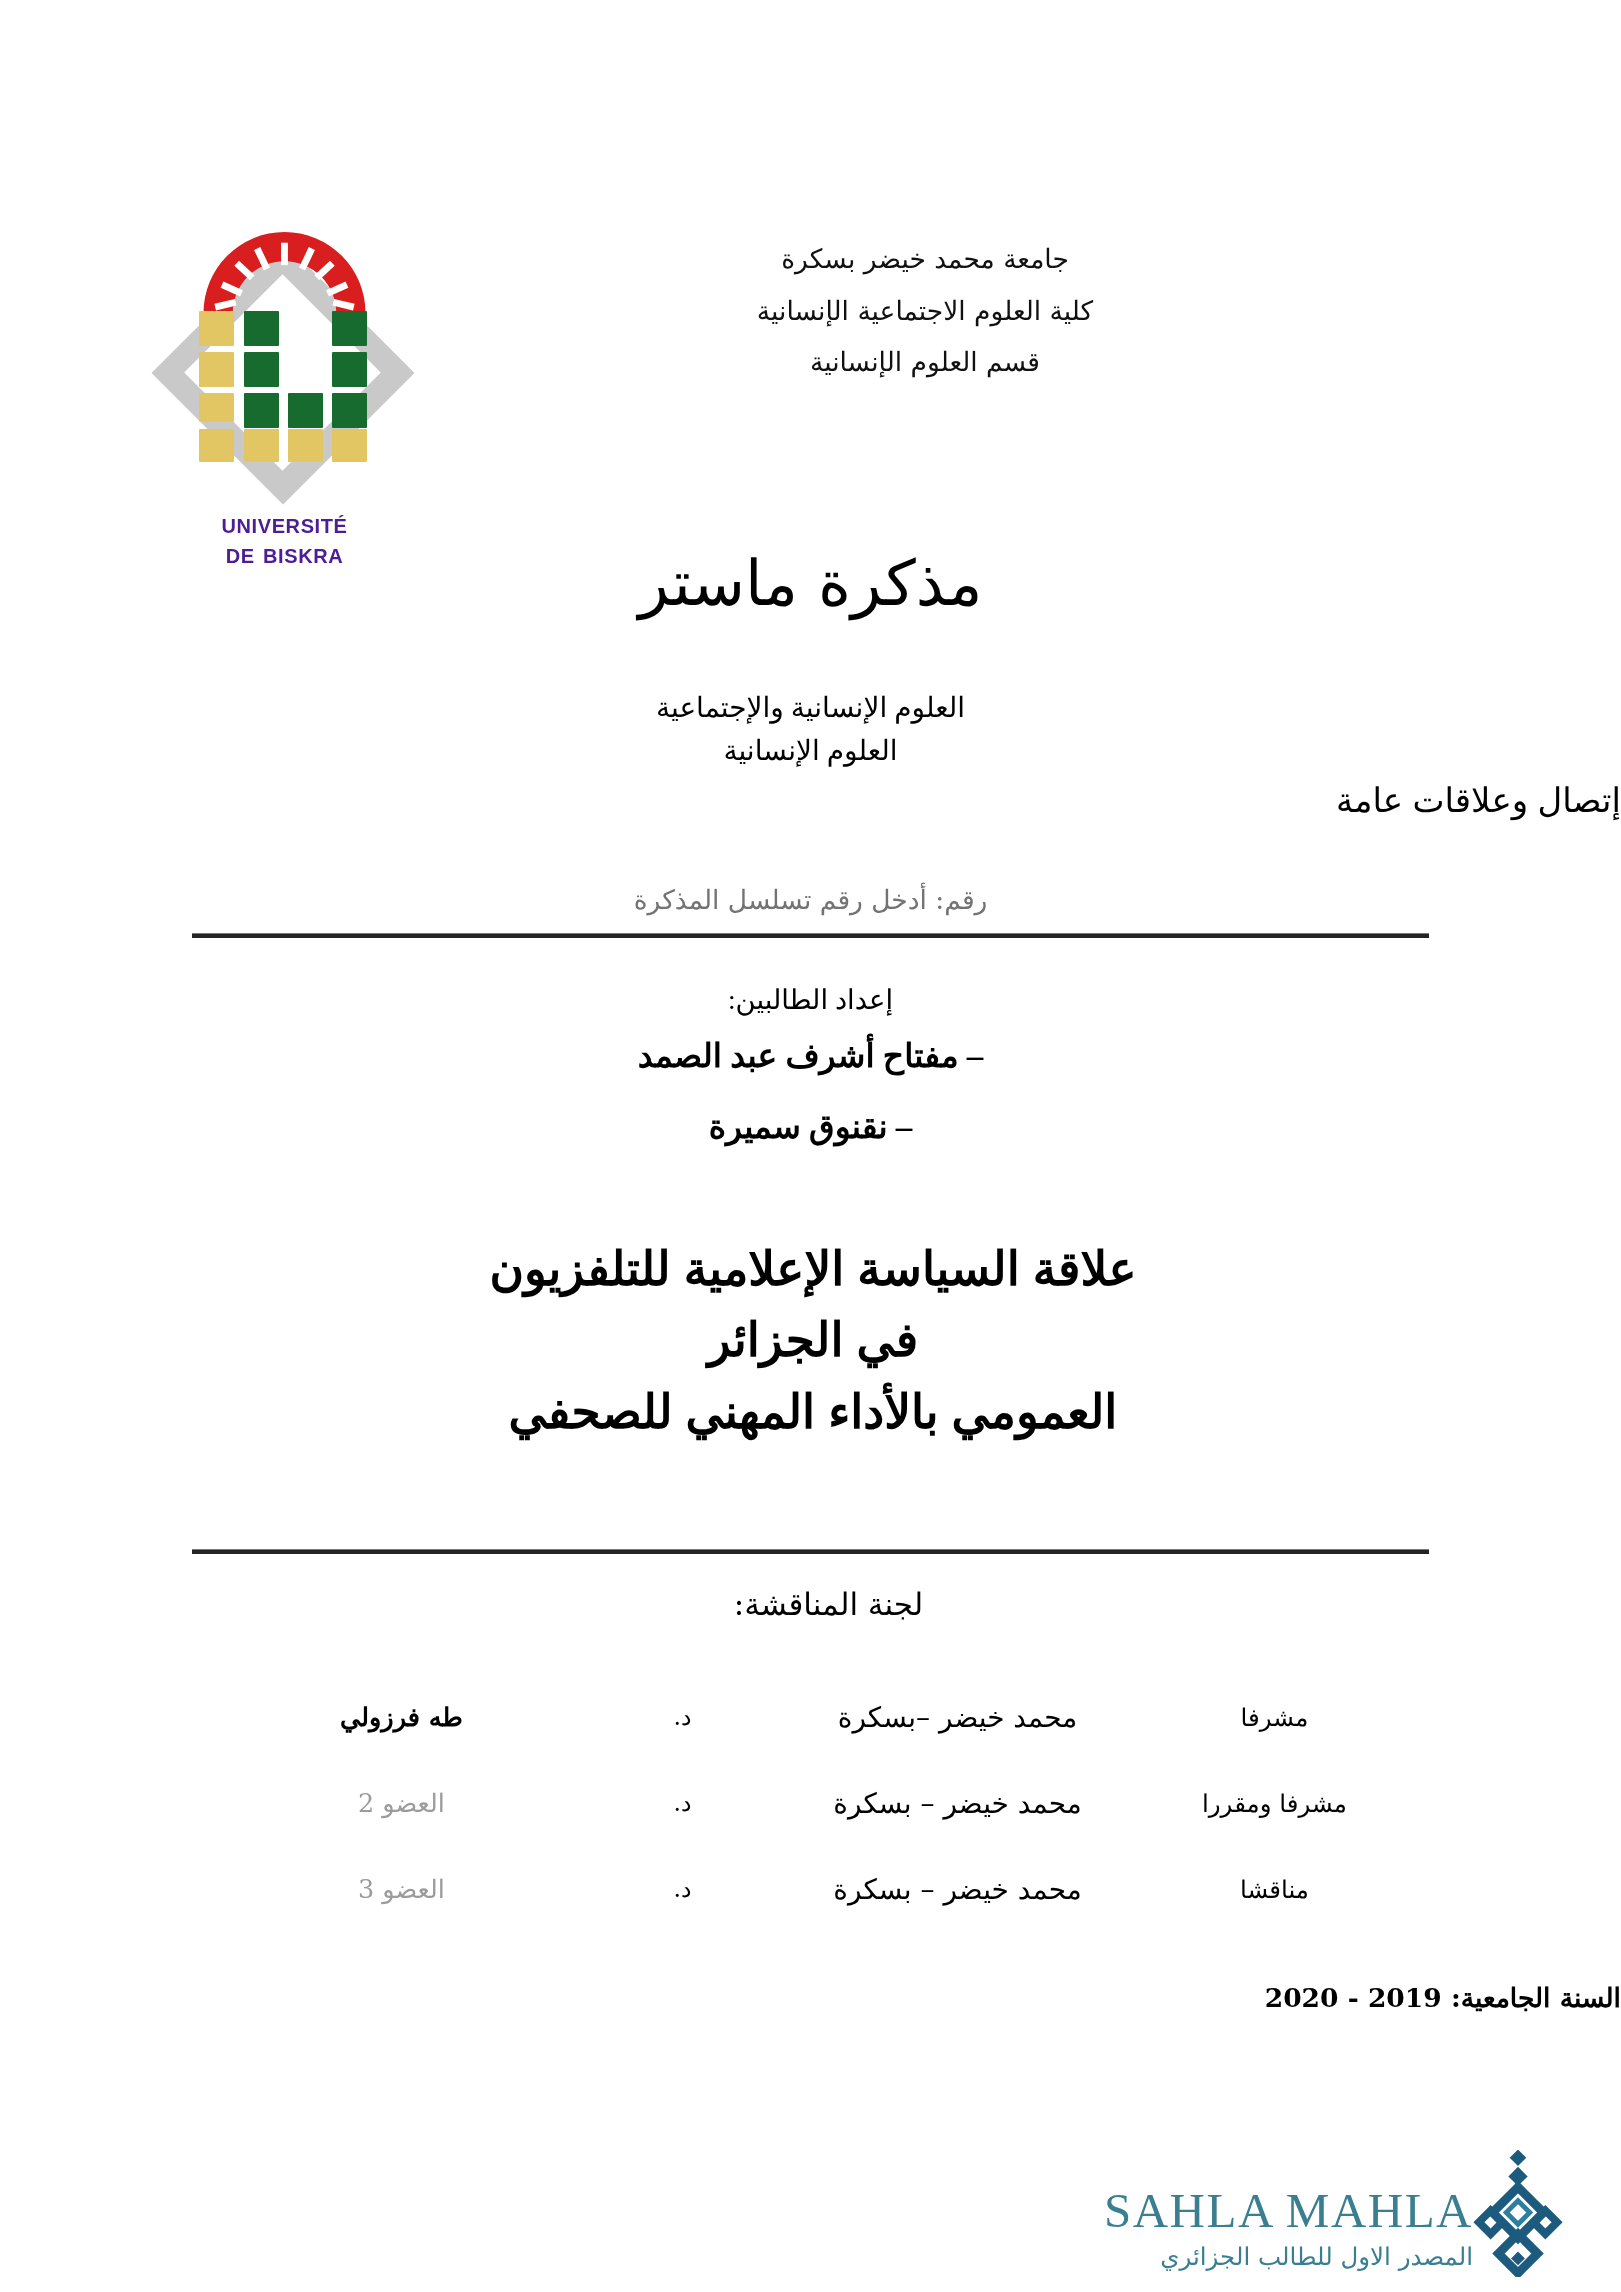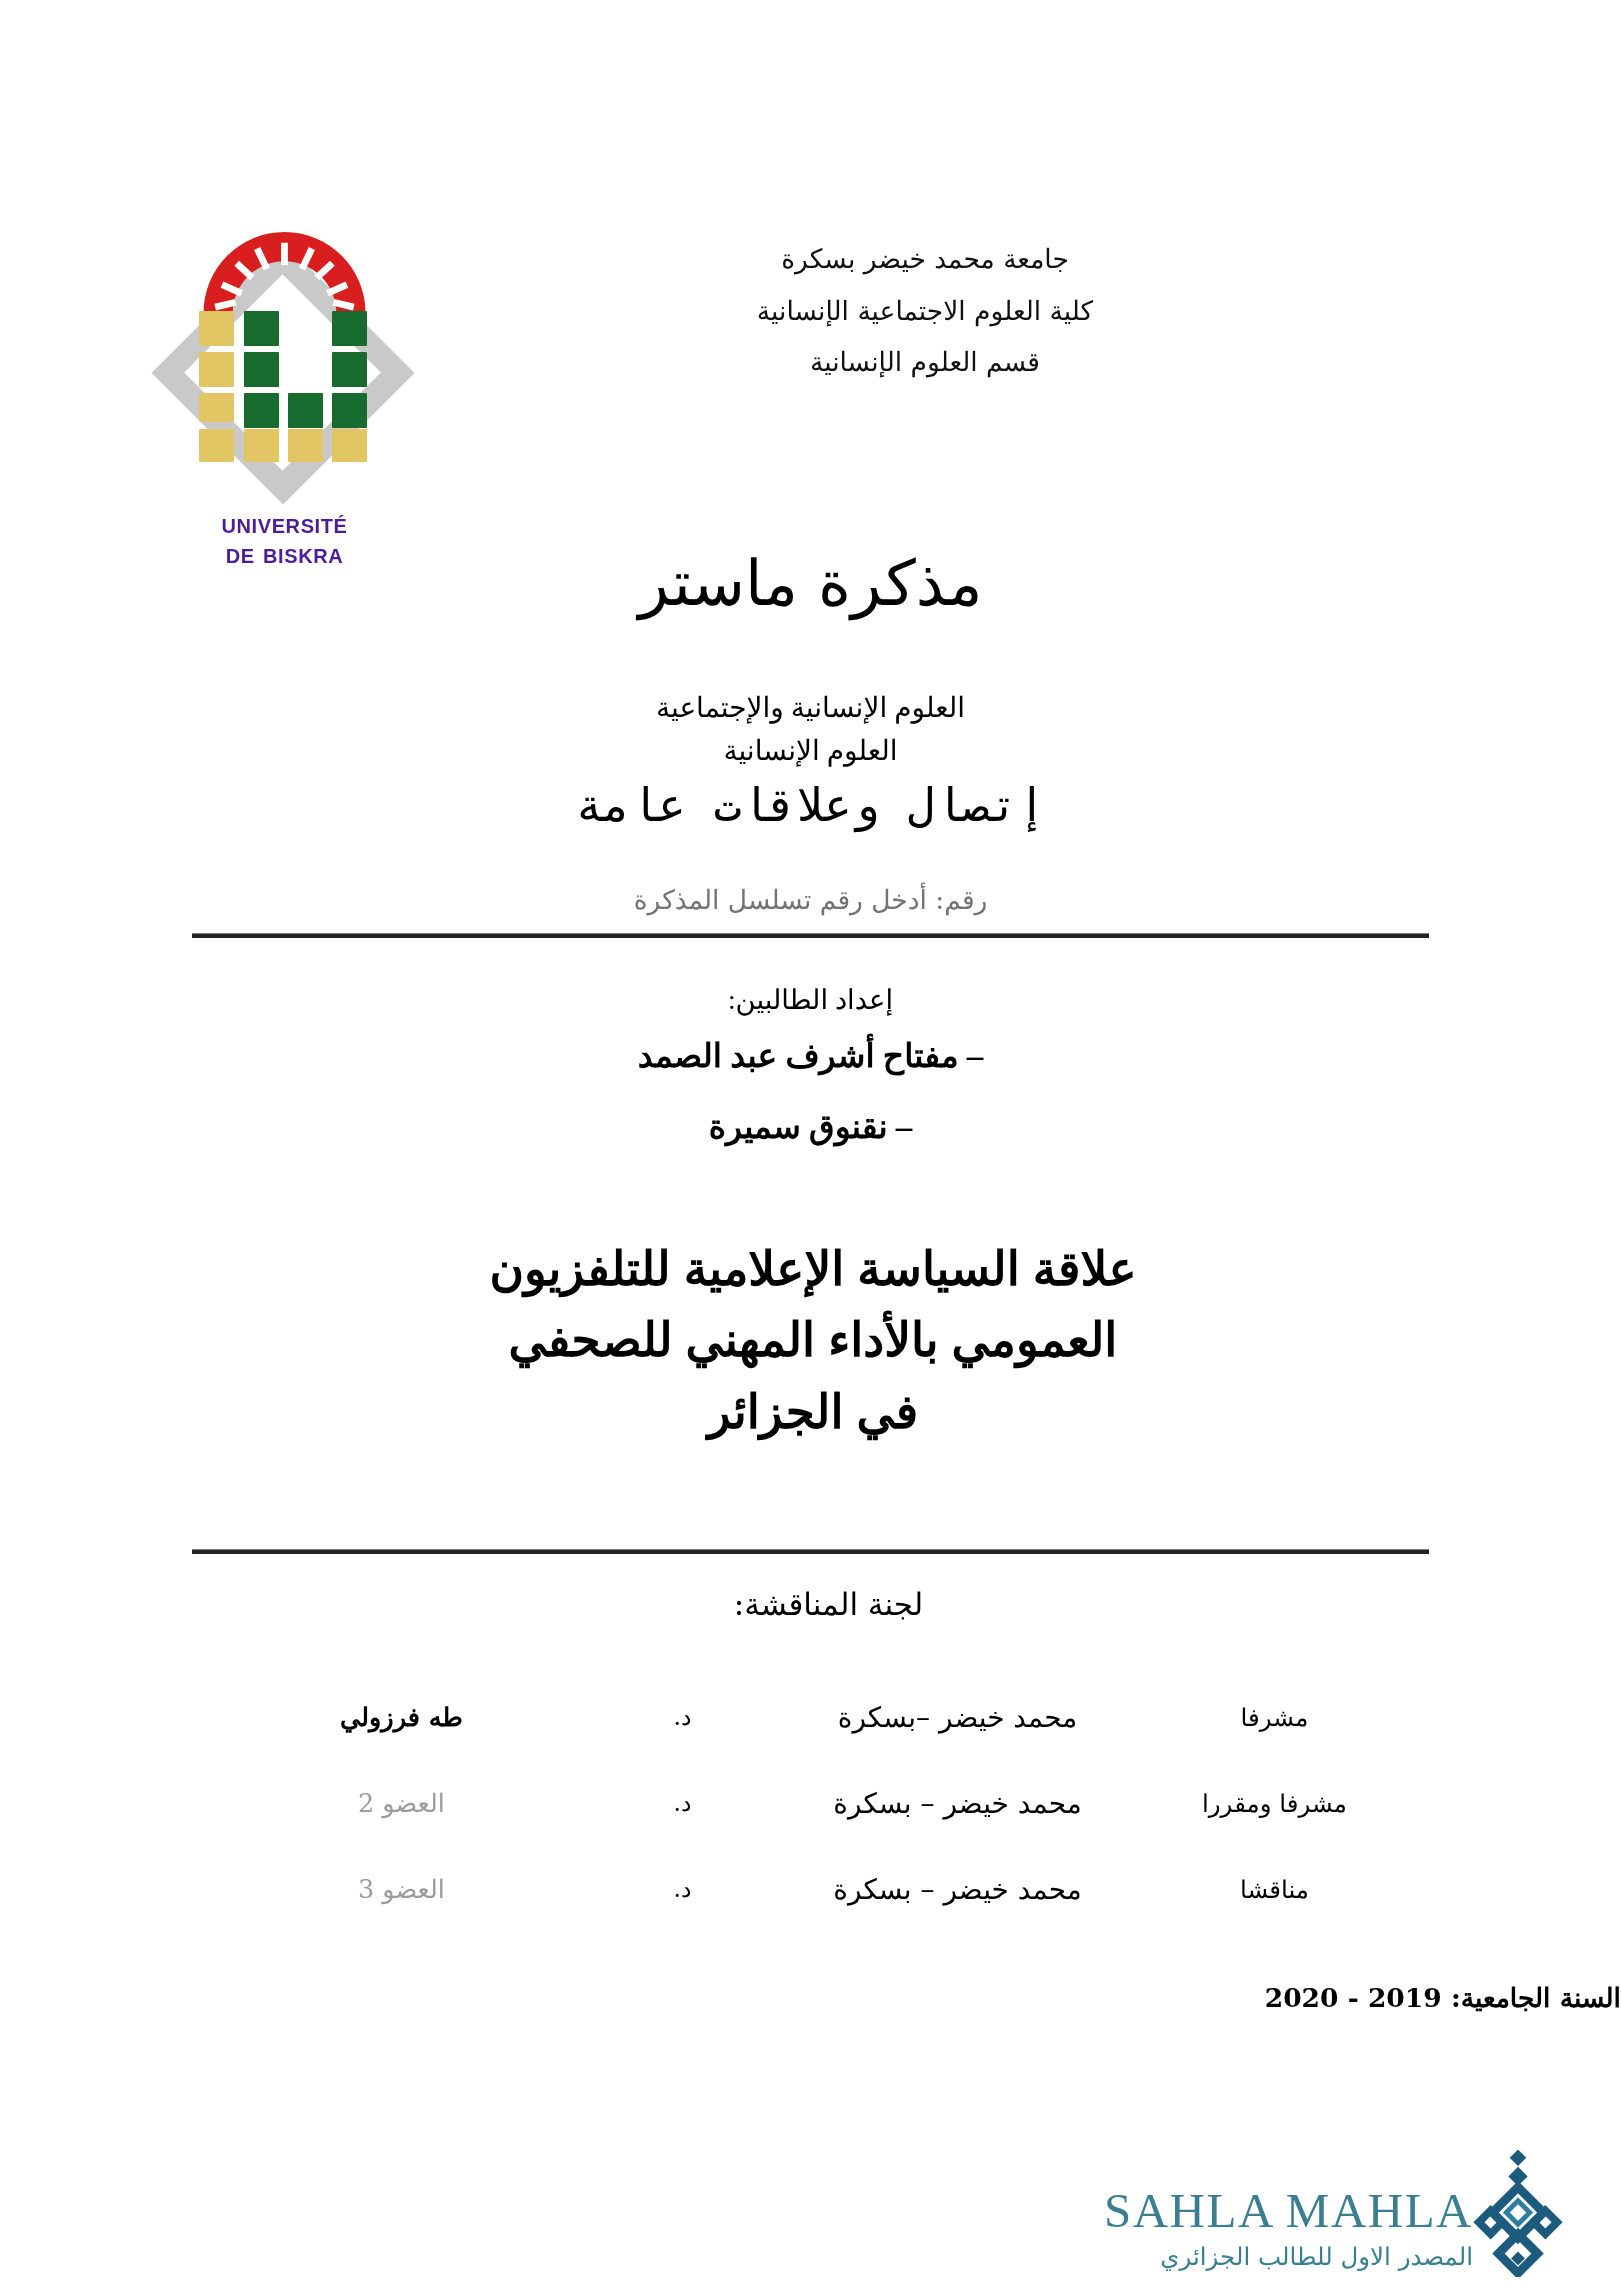--- a/index.html
+++ b/index.html
@@ -149,23 +149,24 @@
     text-align: center;
     direction: rtl;
   }
   .spec-line-1,
   .spec-line-2 {
     font-size: 28px;
     line-height: 1.55;
     font-family: "Liberation Serif", serif;
   }
   .spec-line-3 {
-    font-size: 46px;
+    font-size: 34px;
     line-height: 1.6;
-    font-family: Liberation Mono, monospace;
+    font-family: Liberation Sans, sans-serif;
+    text-align: right;
   }
 
   
   .ref-line {
     position: absolute;
     top: 884px;
     left: 0;
     right: 0;
     text-align: center;
     direction: rtl;
@@ -387,22 +388,22 @@
   <div class="rule rule-top"></div>
 
   <div class="students">
     <div class="students-label">إعداد الطالبين:</div>
     <div class="student-name">–  مفتاح أشرف عبد الصمد</div>
     <div class="student-name">–  نقنوق سميرة</div>
   </div>
 
   <div class="thesis-title">
     <div>علاقة السياسة الإعلامية للتلفزيون</div>
+    <div>في الجزائر</div>
     <div>العمومي بالأداء المهني للصحفي</div>
-    <div>في الجزائر</div>
   </div>
 
   <div class="rule rule-mid"></div>
 
   <div class="jury-heading kufi">لجنة المناقشة:</div>
 
   <table class="jury-table">
     <tbody>
       <tr>
         <td class="col-role">مشرفا</td>

